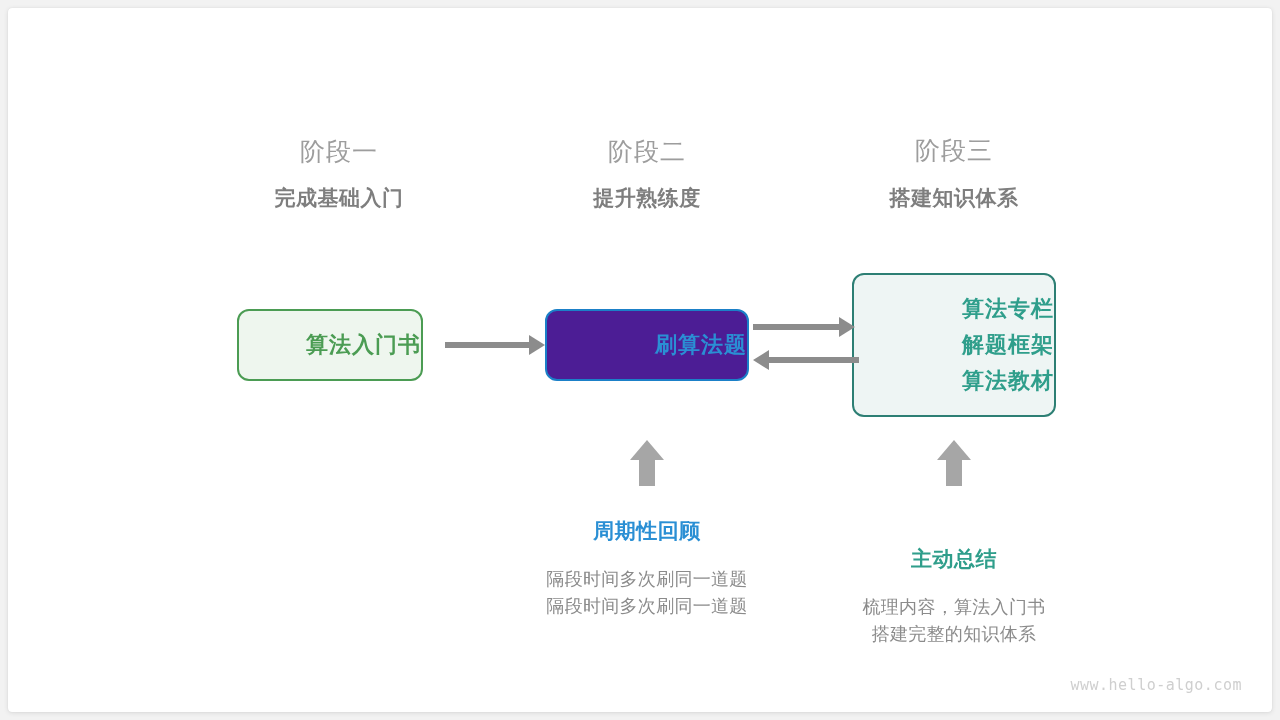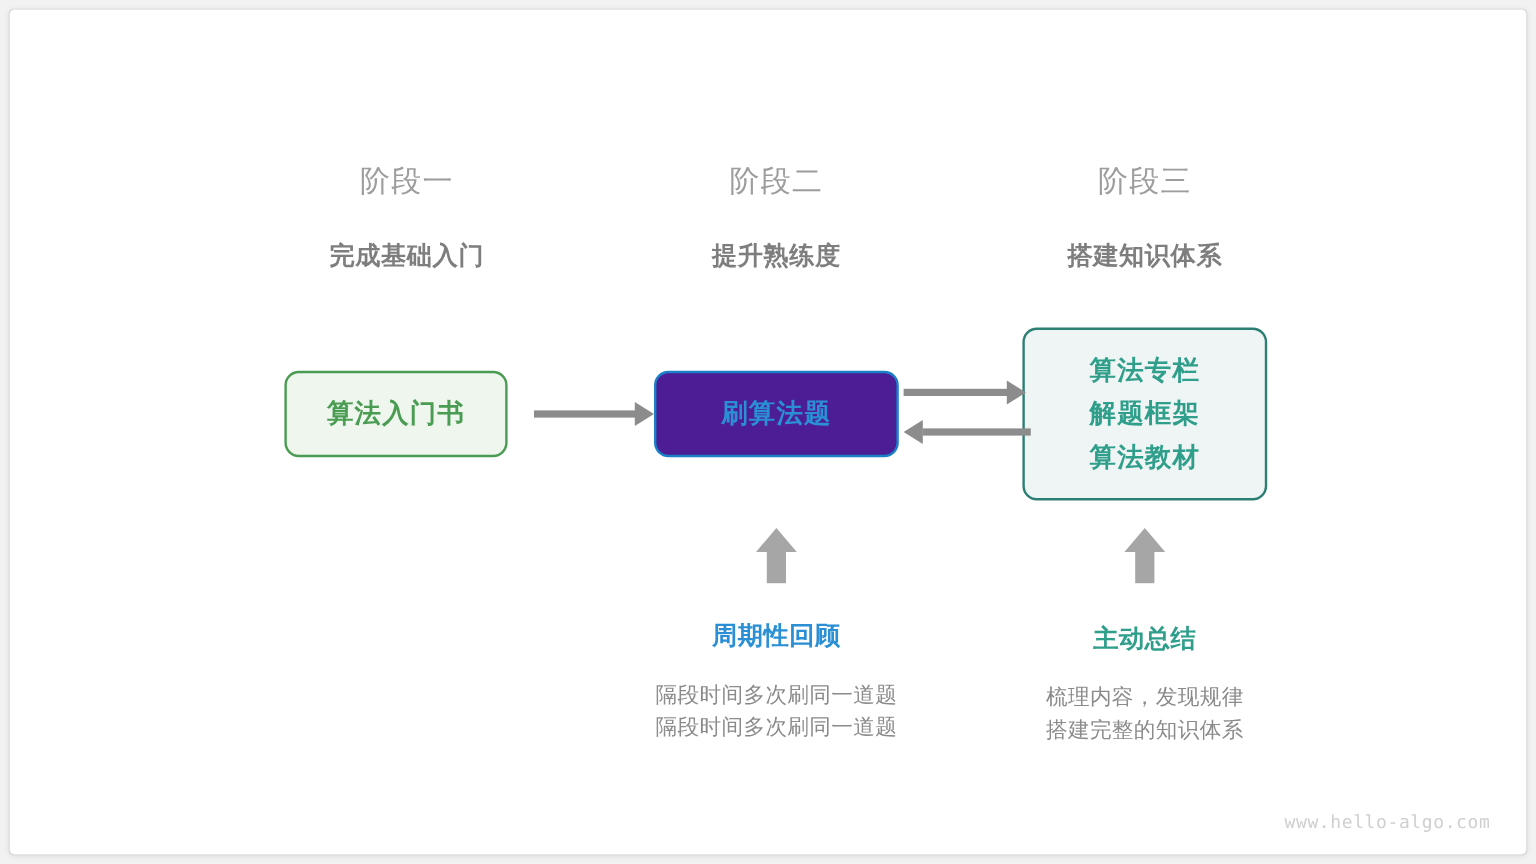--- a/index.html
+++ b/index.html
@@ -35,31 +35,31 @@
     color: #9d9d9d;
     font-weight: 400;
     line-height: 34px;
     letter-spacing: 1px;
   }
   .stage-sub {
     font-size: 21px;
     color: #7e7e7e;
     font-weight: bold;
     line-height: 32px;
-    margin-top: 30px;
+    margin-top: 14px;
     letter-spacing: 0.5px;
   }
 
   .node {
     position: absolute;
     box-sizing: border-box;
     border-radius: 12px;
     display: flex;
     flex-direction: column;
-    align-items: center;
+    align-items: flex-end;
     justify-content: center;
     font-weight: bold;
     font-size: 22px;
     letter-spacing: 1px;
   }
   .node .line { line-height: 36px; }
 
   #node-book {
     left: 229px; top: 301px; width: 186px; height: 72px;
     background: #eef6ee;
@@ -143,21 +143,21 @@
   }
   .note-desc {
     font-size: 18px;
     color: #8b8b8b;
     line-height: 27px;
     margin-top: 20px;
     letter-spacing: 0.3px;
   }
   #note-review { left: 479px; top: 508px; }
   #note-review .note-title { color: #2a8fd4; text-align: center; }
-  #note-summary { left: 786px; top: 510px; }
+  #note-summary { left: 786px; top: 536px; }
   #note-summary .note-title { color: #2f9e8b; }
 
   #watermark {
     position: absolute;
     right: 30px;
     bottom: 18px;
     font-family: "DejaVu Sans Mono", "Liberation Mono", monospace;
     font-size: 15px;
     color: #cfcfcf;
     letter-spacing: 0.5px;
@@ -172,21 +172,21 @@
   <div class="stage-head" id="stage-1" style="left:201px; top:126px;">
     <div class="stage-num">阶段一</div>
     <div class="stage-sub">完成基础入门</div>
   </div>
 
   <div class="stage-head" id="stage-2" style="left:509px; top:126px;">
     <div class="stage-num">阶段二</div>
     <div class="stage-sub">提升熟练度</div>
   </div>
 
-  <div class="stage-head" id="stage-3" style="left:816px; top:126px;">
+  <div class="stage-head" id="stage-3" style="left:816px; top:126px;font-family:Liberation Serif, serif;">
     <div class="stage-num">阶段三</div>
     <div class="stage-sub">搭建知识体系</div>
   </div>
 
   <div class="node" id="node-book">
     <div class="line">算法入门书</div>
   </div>
 
   <div class="node" id="node-practice">
     <div class="line">刷算法题</div>
@@ -221,20 +221,20 @@
     <div class="note-title">周期性回顾</div>
     <div class="note-desc">
       <div>隔段时间多次刷同一道题</div>
       <div>隔段时间多次刷同一道题</div>
     </div>
   </div>
 
   <div class="note" id="note-summary">
     <div class="note-title">主动总结</div>
     <div class="note-desc">
-      <div>梳理内容，发现规律</div>
+      <div>梳理内容，算法入门书</div>
       <div>搭建完整的知识体系</div>
     </div>
   </div>
 
   <div id="watermark">www.hello-algo.com</div>
 
 </div>
 
 </body></html>

